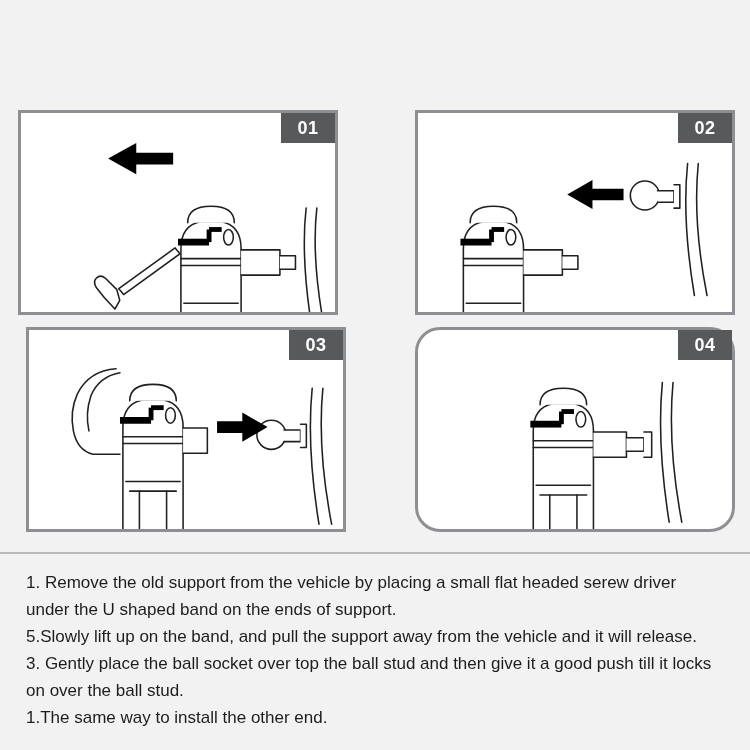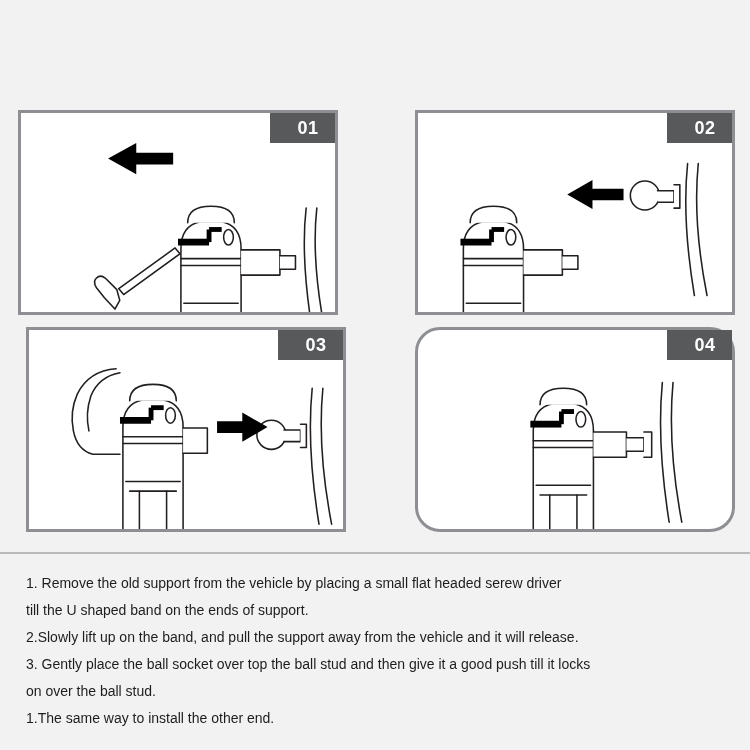--- a/index.html
+++ b/index.html
@@ -44,21 +44,20 @@
     width: 54px;
     height: 30px;
     background: #58595b;
     color: #ffffff;
     font-size: 18px;
     font-weight: bold;
     letter-spacing: 0.5px;
     display: flex;
     align-items: center;
     justify-content: center;
-    padding-left: 11px;
   }
   .panel svg.art {
     position: absolute;
     left: 0;
     top: 0;
     width: 100%;
     height: 100%;
     display: block;
   }
 
@@ -68,21 +67,21 @@
     top: 552px;
     width: 750px;
     height: 198px;
     background: #f2f2f2;
     border-top: 2px solid #b9babc;
     box-sizing: border-box;
     padding: 16px 26px 0 26px;
   }
   .caption p {
     margin: 0 0 1px 0;
-    font-size: 14px;
+    font-size: 17px;
     line-height: 26px;
     color: #1d1d1d;
     font-family: "Liberation Sans", sans-serif;
   }
 </style>
 </head>
 <body>
 
 <div class="page">
 
@@ -241,20 +240,20 @@
           <path d="M146 84 L159 84"></path>
         </g>
       </svg>
       <div class="panel-number">04</div>
     </div>
 
   </div>
 
   <div class="caption">
     <p>1. Remove the old support from the vehicle by placing a small flat headed serew driver</p>
-    <p>till the U shaped band on the ends of support.</p>
-    <p>2.Slowly lift up on the band, and pull the support away from the vehicle and it will release.</p>
+    <p>under the U shaped band on the ends of support.</p>
+    <p>5.Slowly lift up on the band, and pull the support away from the vehicle and it will release.</p>
     <p>3. Gently place the ball socket over top the ball stud and then give it a good push till it locks</p>
     <p>on over the ball stud.</p>
     <p>1.The same way to install the other end.</p>
   </div>
 
 </div>
 
 </body></html>

